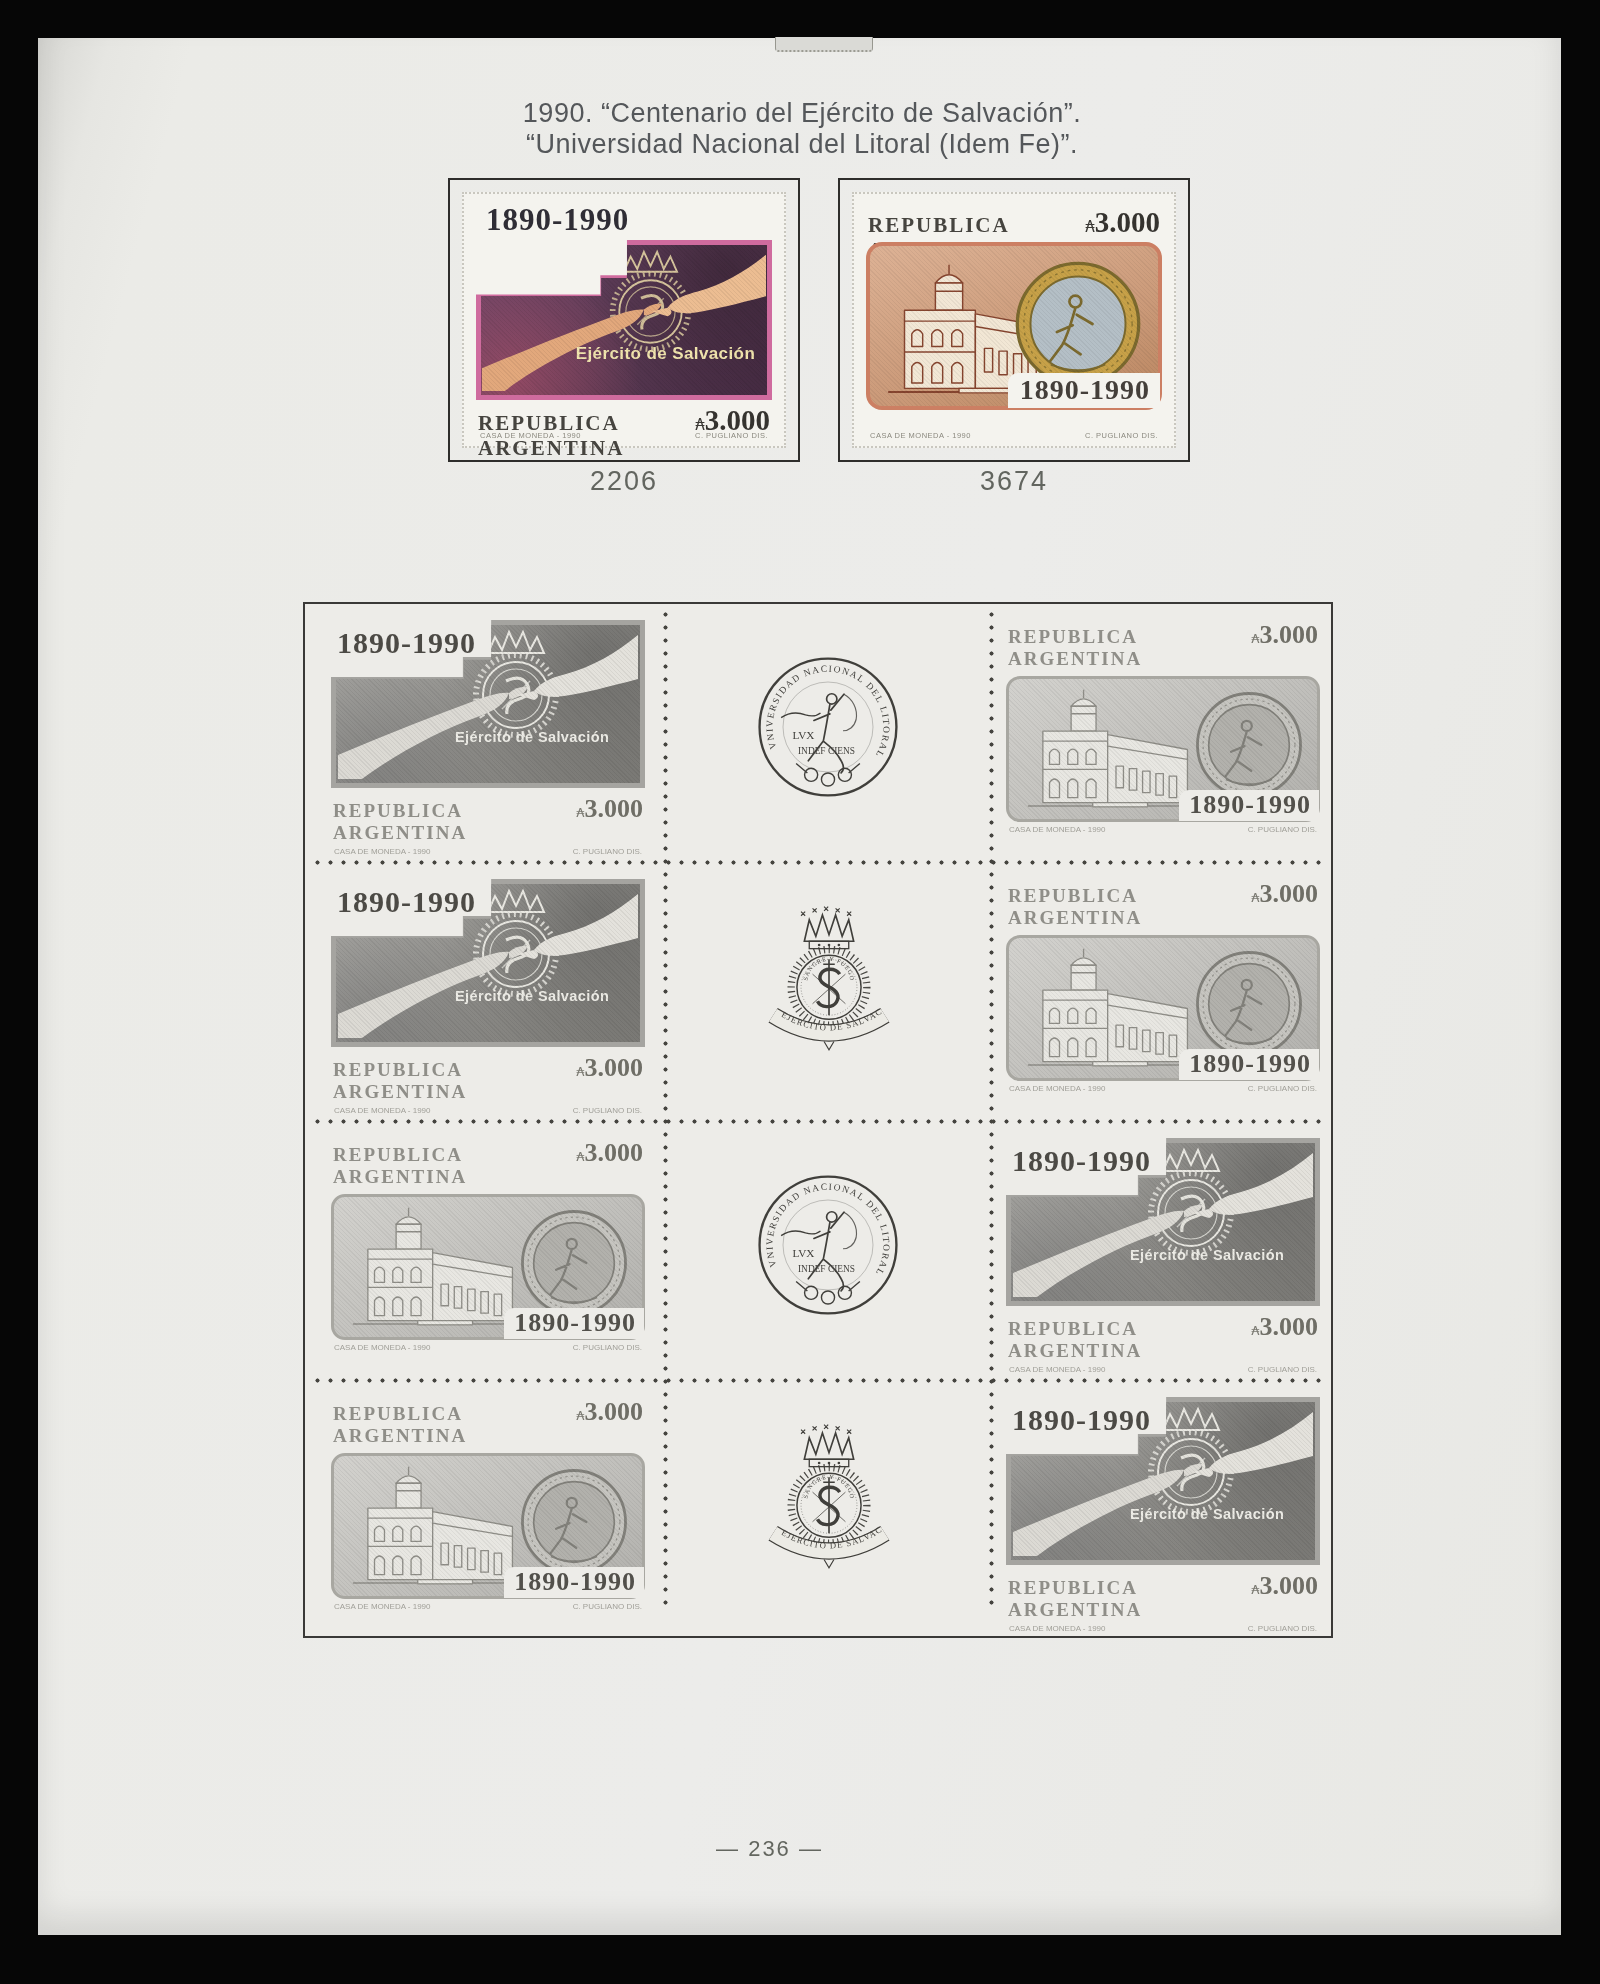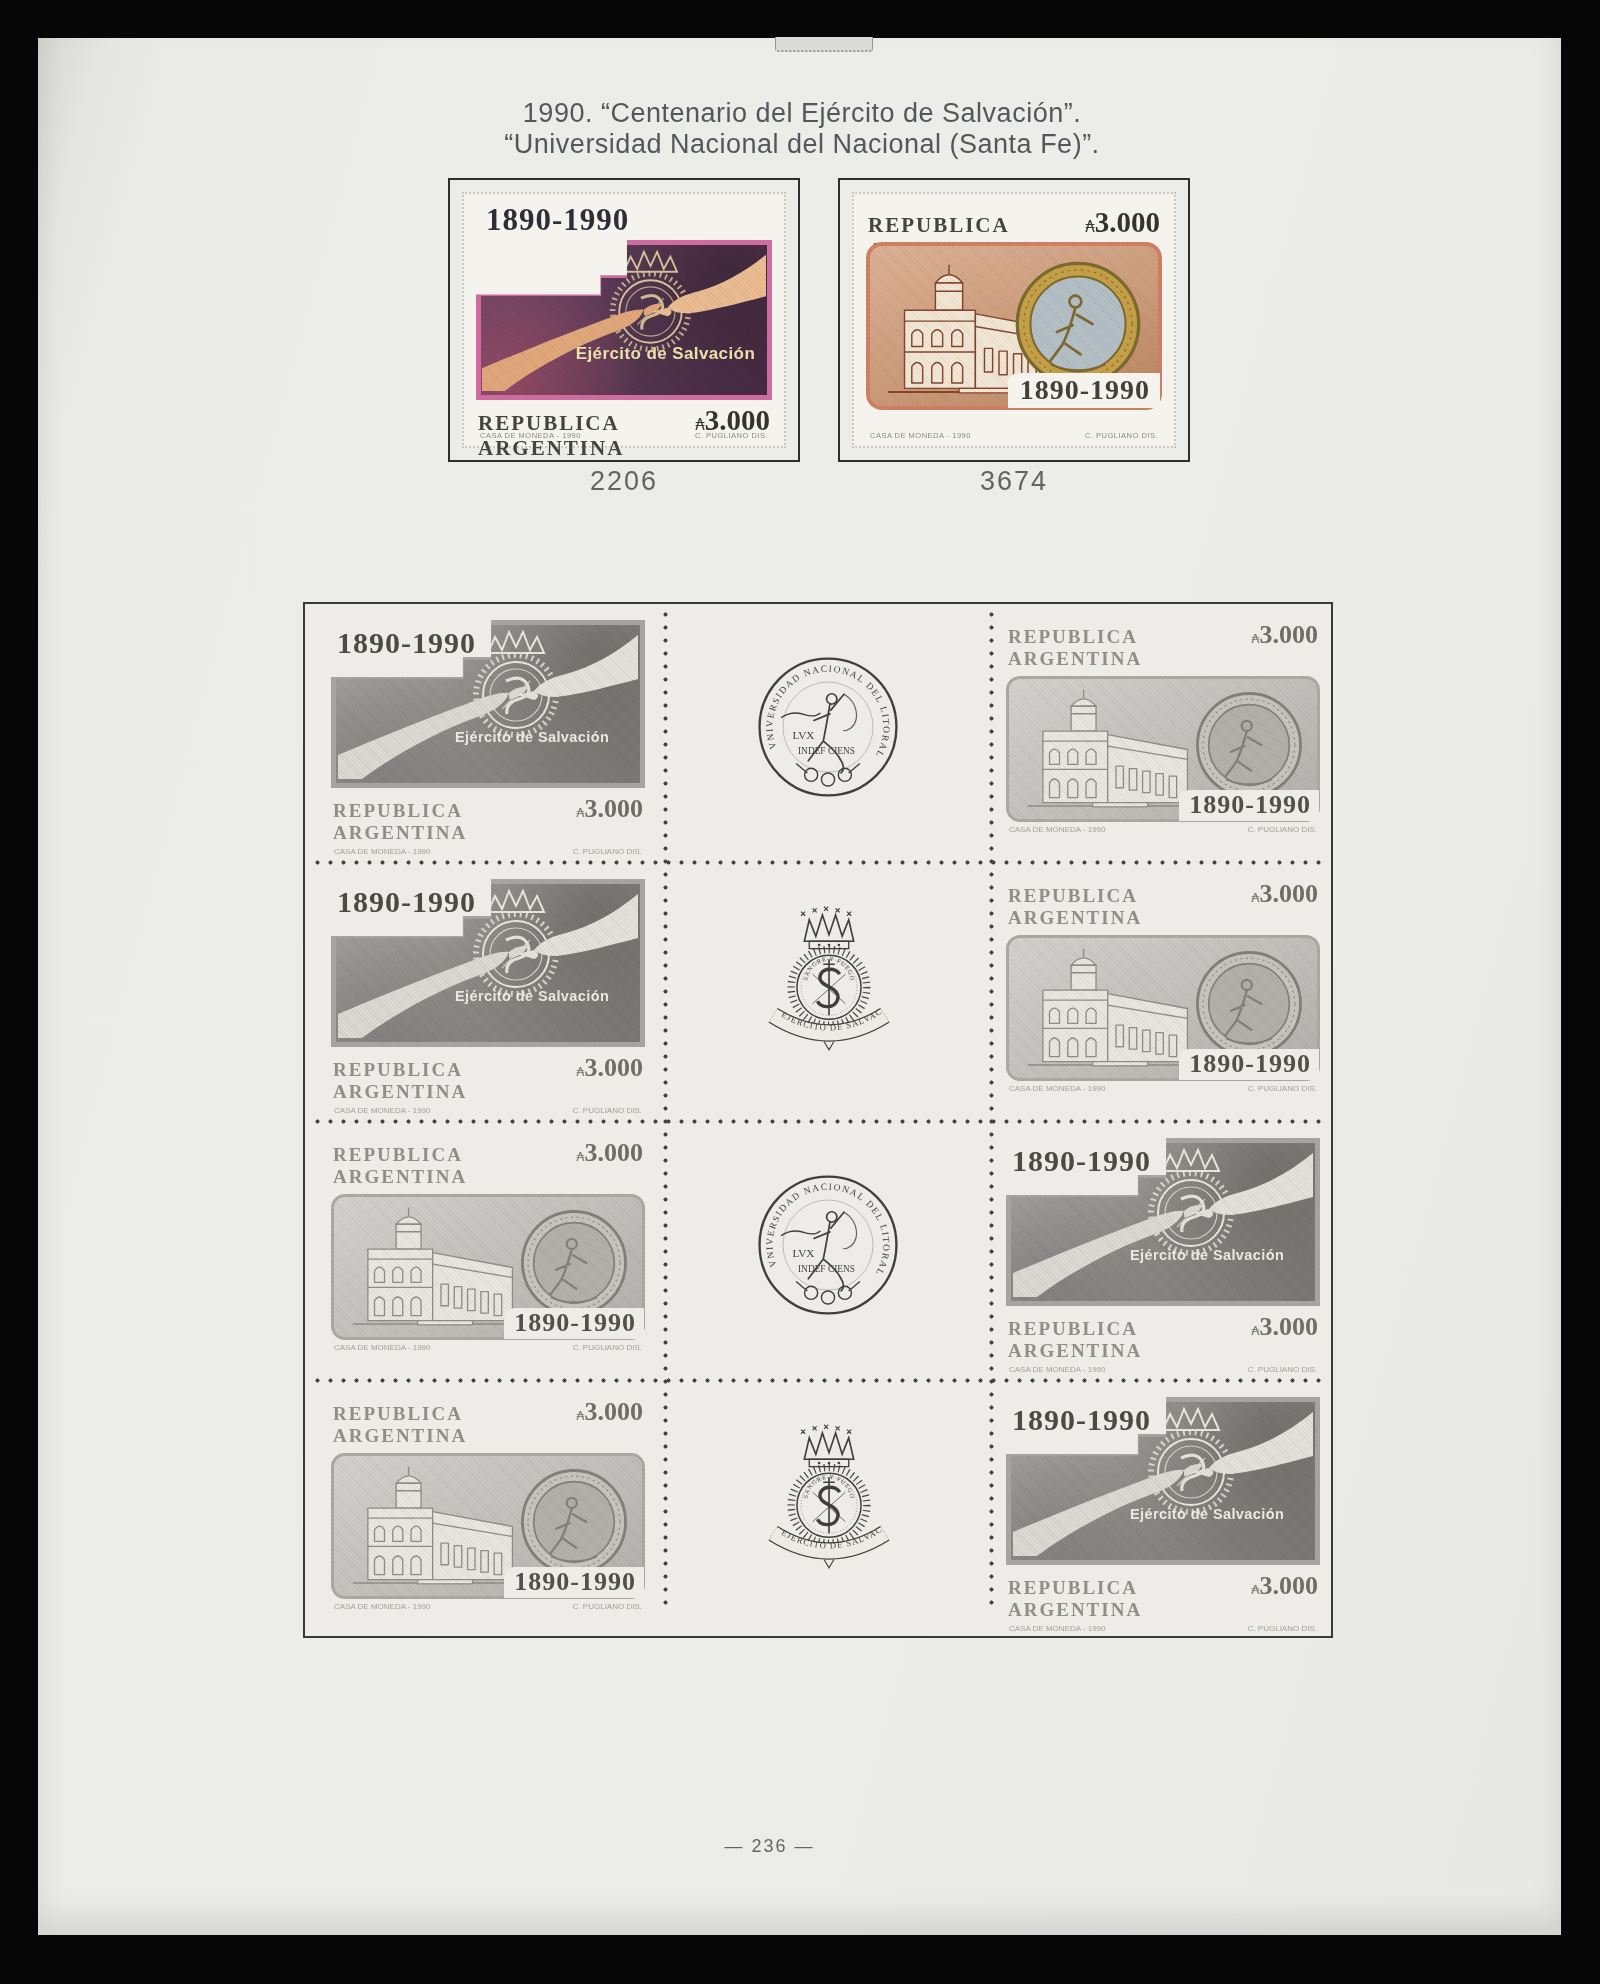--- a/index.html
+++ b/index.html
@@ -8,21 +8,21 @@
   .album-page{position:absolute;left:38px;top:38px;width:1523px;height:1897px;
     background:linear-gradient(105deg,#d7d7d3 0px,#e6e6e2 70px,#ebebe7 150px,#ececea 55%,#e8e8e4 100%);
     box-shadow:inset 0 -18px 30px rgba(0,0,0,.10);}
   .hinge-tab{position:absolute;left:737px;top:-1px;width:96px;height:13px;background:#dadad6;
     border:1px solid #97978f;border-top:none;border-bottom:2px dotted #9b9b93;border-radius:0 0 4px 4px;}
   .title-block{position:absolute;left:0;top:60px;width:100%;text-align:center;color:#54575a;
     font-size:27px;line-height:31px;letter-spacing:.5px;padding-left:5px;box-sizing:border-box;}
   .subtitle{position:absolute;left:0;top:500px;width:100%;text-align:center;color:#4d5153;
     font-size:27px;letter-spacing:.5px;padding-left:18px;box-sizing:border-box;}
   .page-number{position:absolute;left:0;top:1798px;width:100%;text-align:center;color:#63665f;
-    font-size:18px;letter-spacing:2px;padding-right:60px;box-sizing:border-box;}
+    font-size:22px;letter-spacing:2px;padding-right:60px;box-sizing:border-box;}
   .serif{font-family:"Liberation Serif",serif;font-weight:bold;}
 
   
   .stamp-frame{position:absolute;top:140px;width:352px;height:284px;border:2px solid #2e2d2b;box-sizing:border-box;}
   .frame-a{left:410px;} .frame-b{left:800px;}
   .catalog-number{position:absolute;top:428px;width:352px;text-align:center;color:#62655f;font-size:27px;letter-spacing:2px;}
   .num-a{left:410px;} .num-b{left:800px;}
 
   .color-stamp{position:absolute;inset:12px;background:#f4f3ee;border:2px dotted #c9c7bf;box-sizing:border-box;}
 
@@ -205,21 +205,21 @@
   </defs>
 </svg>
 
 <div class="photo">
   <div class="album-page">
 
     <div class="hinge-tab"></div>
 
     <div class="title-block">
       <div>1990. “Centenario del Ejército de Salvación”.</div>
-      <div>“Universidad Nacional del Nacional (Santa Fe)”.</div>
+      <div>“Universidad Nacional del Litoral (Idem Fe)”.</div>
     </div>
 
     <div class="stamp-frame frame-a">
       <div class="color-stamp cs-sal">
         <div class="cs-years serif">1890-1990</div>
         <div class="hands-panel-wrap">
           <div class="hands-panel-inner">
             <svg class="art" viewBox="0 0 300 150" preserveAspectRatio="xMidYMid meet">
                 <use href="#sym-hands"></use>
               </svg>

